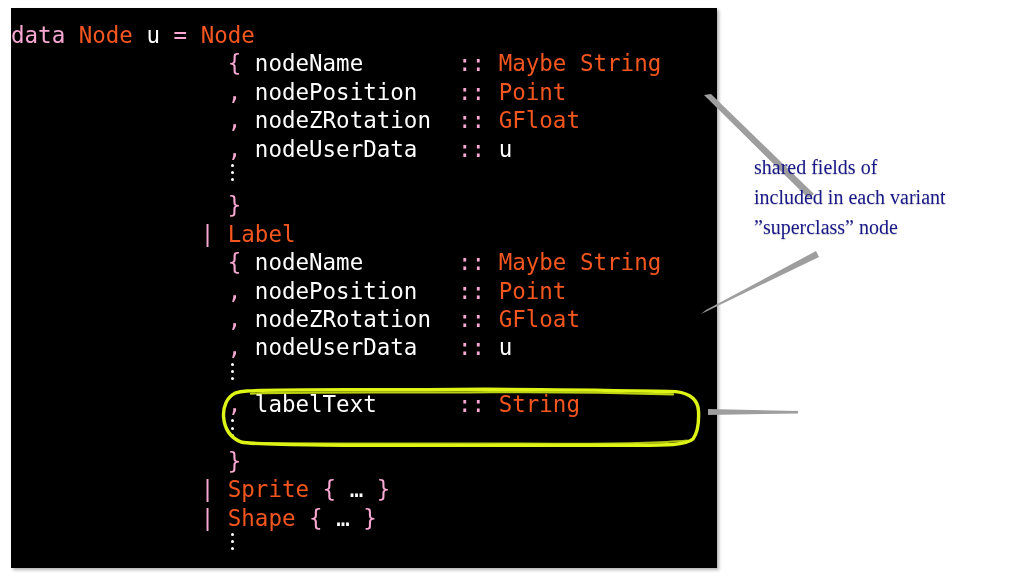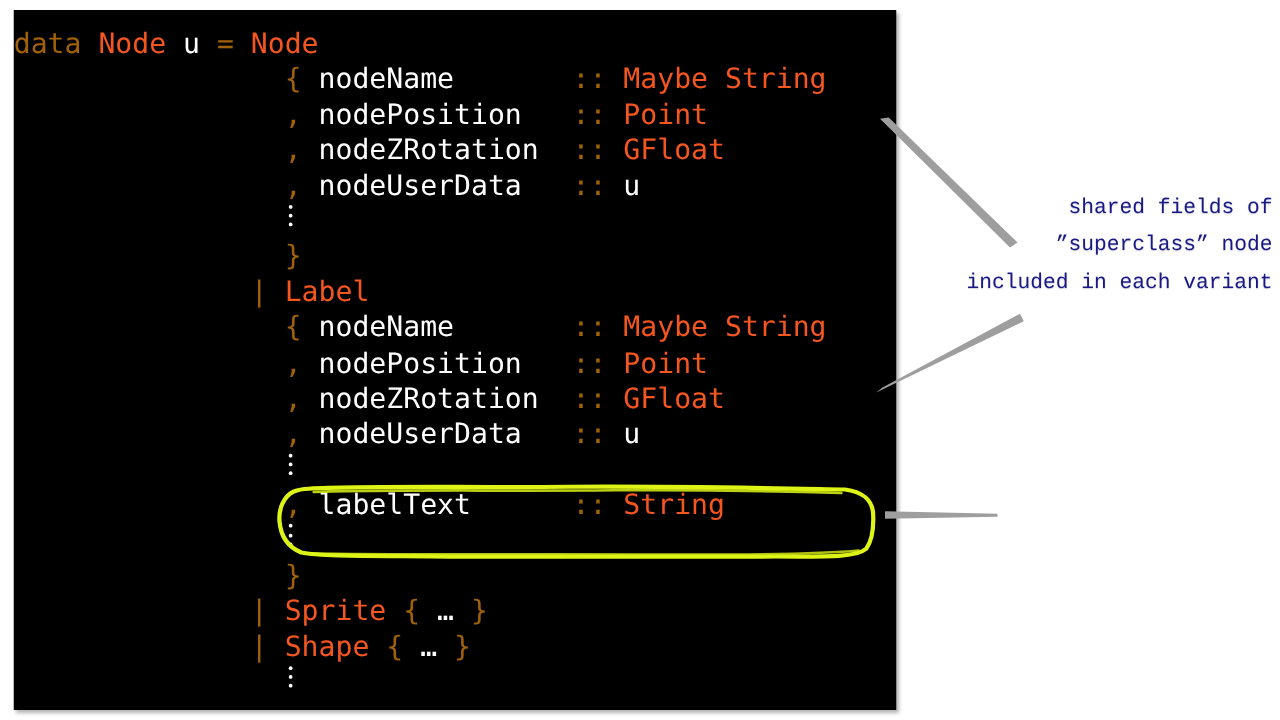--- a/index.html
+++ b/index.html
@@ -46,21 +46,21 @@
     letter-spacing: 0px;
     white-space: pre;
   }
 
   .ln {
     height: 28.4px;
     white-space: pre;
     color: #ffffff;
   }
 
-  .kw   { color: #a16207; margin-top: 10px; }  
+  .kw   { color: #f9a8d4; margin-top: 10px; }  
   .ty   { color: #f4561f; }  
   .id   { color: #ffffff; }
 
   
   .vdots {
     display: inline-block;
     width: 0.6em;
     position: relative;
     vertical-align: baseline;
     height: 1em;
@@ -87,24 +87,24 @@
     pointer-events: none;
   }
 
   
   .leader { position: absolute; pointer-events: none; }
 
   
   .annot {
     position: absolute;
     color: #181887;
-    font-family: Liberation Mono, monospace;
-    font-size: 17px;
+    font-family: Liberation Serif, serif;
+    font-size: 20px;
     line-height: 30px;
-    text-align: right;
+    text-align: left;
     text-shadow: 0 1px 1px rgba(120,120,140,0.35);
     white-space: nowrap;
   }
   .annot .hl-node {
     color: #e8921a;
     font-weight: bold;
   }
 
   #annot-shared {
     left: 754px;
@@ -155,18 +155,18 @@
   <svg class="leader" id="leader-mid" style="left:698px; top:248px;" width="125" height="72" viewBox="0 0 125 72" xmlns="http://www.w3.org/2000/svg">
     <polygon points="3,66 8,62 118,3 121,9" fill="#9e9e9e"></polygon>
   </svg>
 
   <svg class="leader" id="leader-right" style="left:708px; top:405px;" width="92" height="16" viewBox="0 0 92 16" xmlns="http://www.w3.org/2000/svg">
     <polygon points="0,4 0,10 90,8.4 90,6" fill="#9e9e9e"></polygon>
   </svg>
 
   <div class="annot" id="annot-shared">
     <div>shared fields of</div>
+    <div>included in each variant</div>
     <div>”superclass” node</div>
-    <div>included in each variant</div>
   </div>
 
 
 </div>
 
 </body></html>

